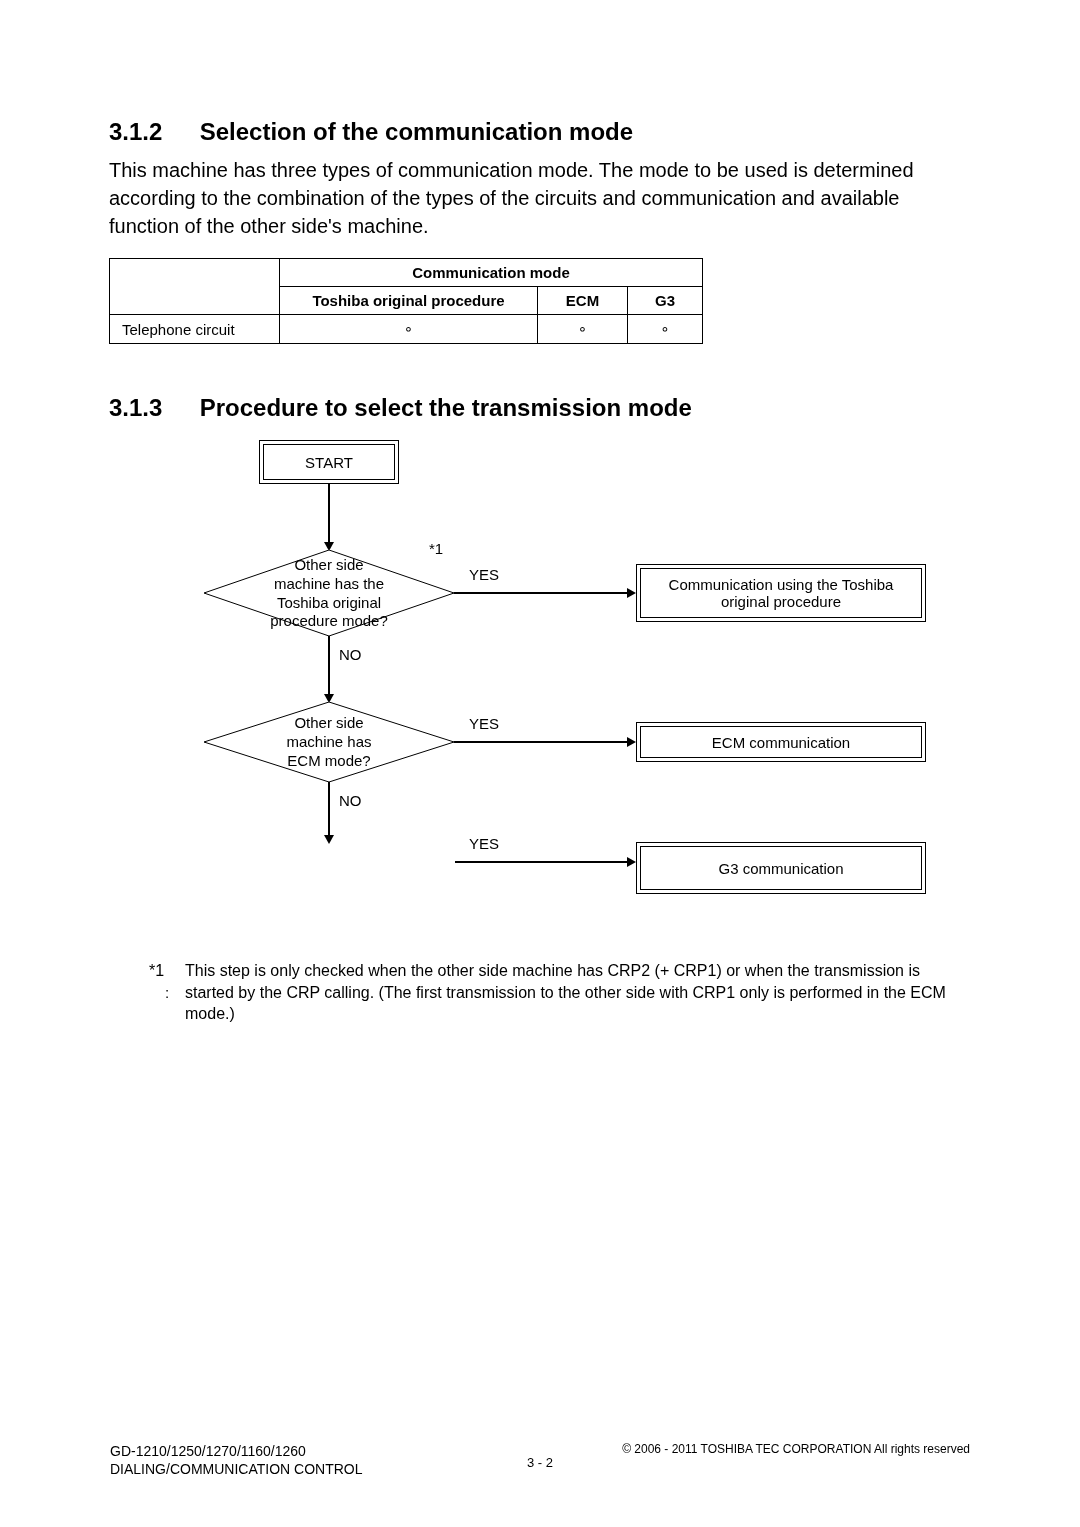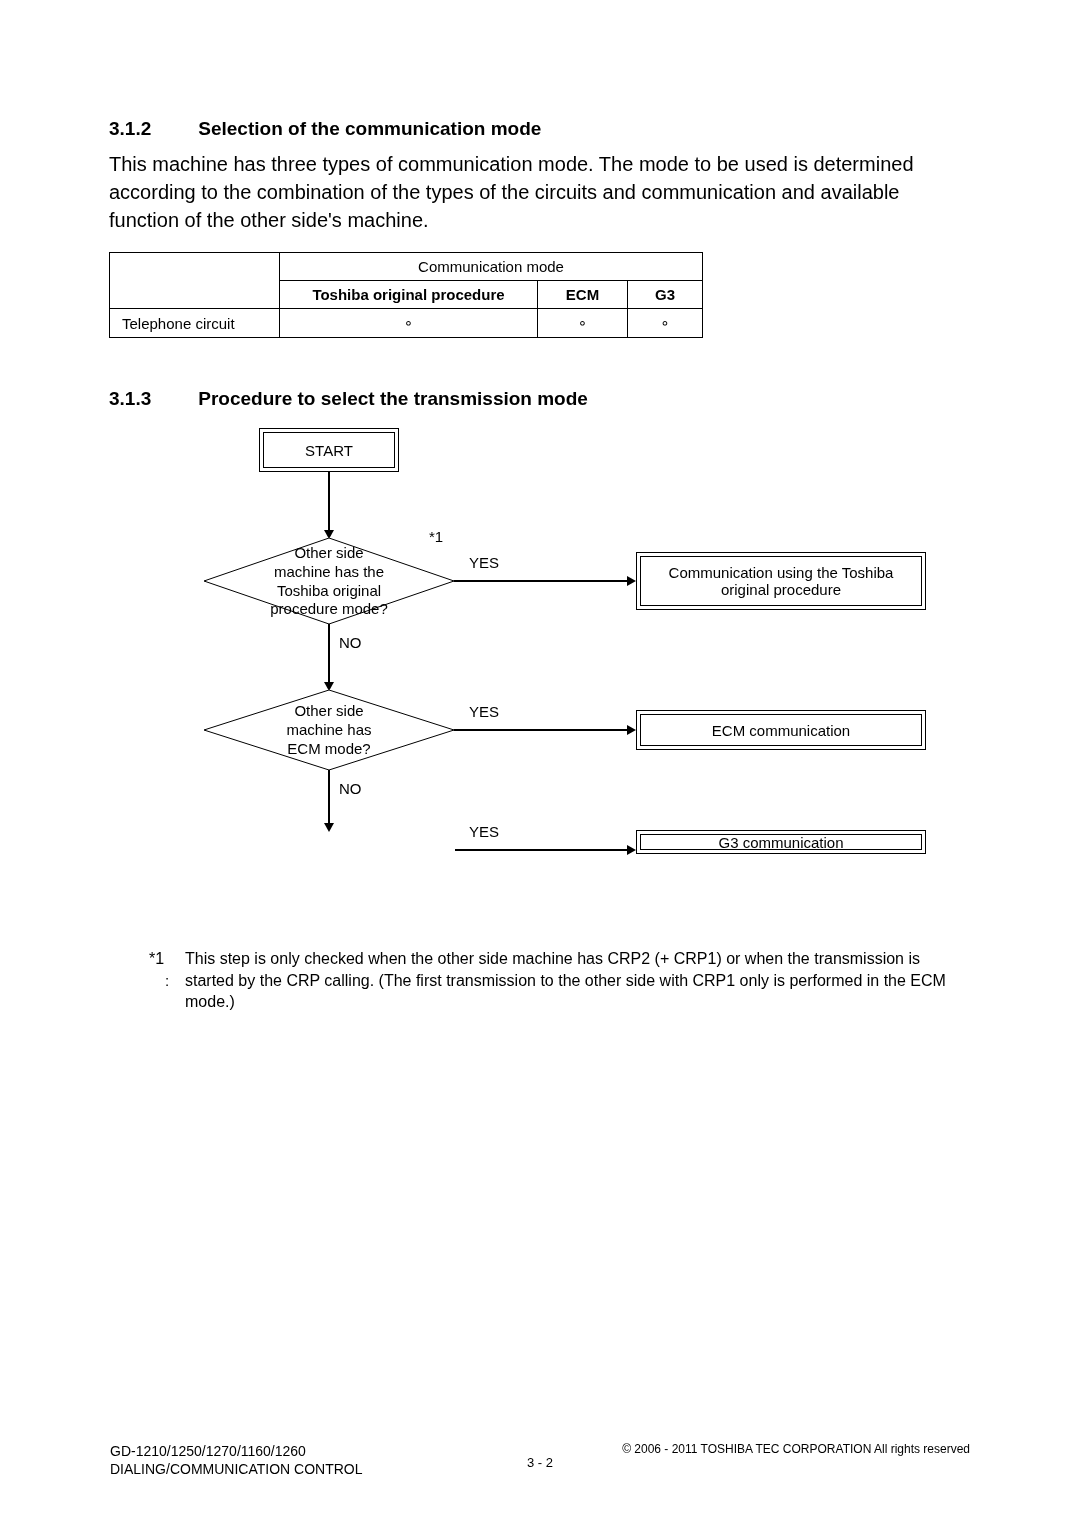--- a/index.html
+++ b/index.html
@@ -9,21 +9,21 @@
     }
     body {
       width: 1080px;
       height: 1527px;
       background: white;
       font-family: Arial, Helvetica, sans-serif;
       position: relative;
       padding: 118px 109px 0 109px;
     }
     .section-heading {
-      font-size: 19px;
+      font-size: 24px;
       font-weight: bold;
       margin-bottom: 10px;
     }
     .section-num {
       display: inline-block;
       width: 84px;
     }
     .paragraph {
       font-size: 20px;
       line-height: 1.4;
@@ -44,21 +44,21 @@
     }
     table.comm-table .row-label {
       text-align: left;
       width: 170px;
     }
     table.comm-table .col-a { width: 258px; text-align: center; }
     table.comm-table .col-b { width: 90px; }
     table.comm-table .col-c { width: 75px; }
     table.comm-table th { font-weight: bold; }
     table.comm-table .merged-header {
-      font-weight: normal;
+      font-weight: bold;
     }
     .circle-mark {
       font-size: 14px;
     }
     .flowchart {
       position: relative;
       width: 860px;
       height: 500px;
       margin-left: 40px;
       margin-top: 18px;
@@ -262,21 +262,21 @@
 
   <div class="fc-line" style="left:179px;top:342px;width:2px;height:55px"></div>
   <div class="fc-arrow-down" style="left:175px;top:395px"></div>
   <div class="fc-label" style="left:190px;top:352px">NO</div>
 
 
   <div class="fc-line" style="left:306px;top:421px;height:2px;width:174px"></div>
   <div class="fc-arrow-right" style="left:478px;top:417px"></div>
   <div class="fc-label" style="left:320px;top:395px">YES</div>
 
-  <div class="fc-box-outer" style="left:487px;top:402px;width:290px;height:24px">
+  <div class="fc-box-outer" style="left:487px;top:402px;width:290px;height:52px">
     <div class="fc-box-inner">G3 communication</div>
   </div>
 </div>
 
 <div class="footnote">
   <div class="footnote-marker">
     <div>*1</div>
     <div class="sub">:</div>
   </div>
   <div>This step is only checked when the other side machine has CRP2 (+ CRP1) or when the transmission is started by the CRP calling. (The first transmission to the other side with CRP1 only is performed in the ECM mode.)</div>

